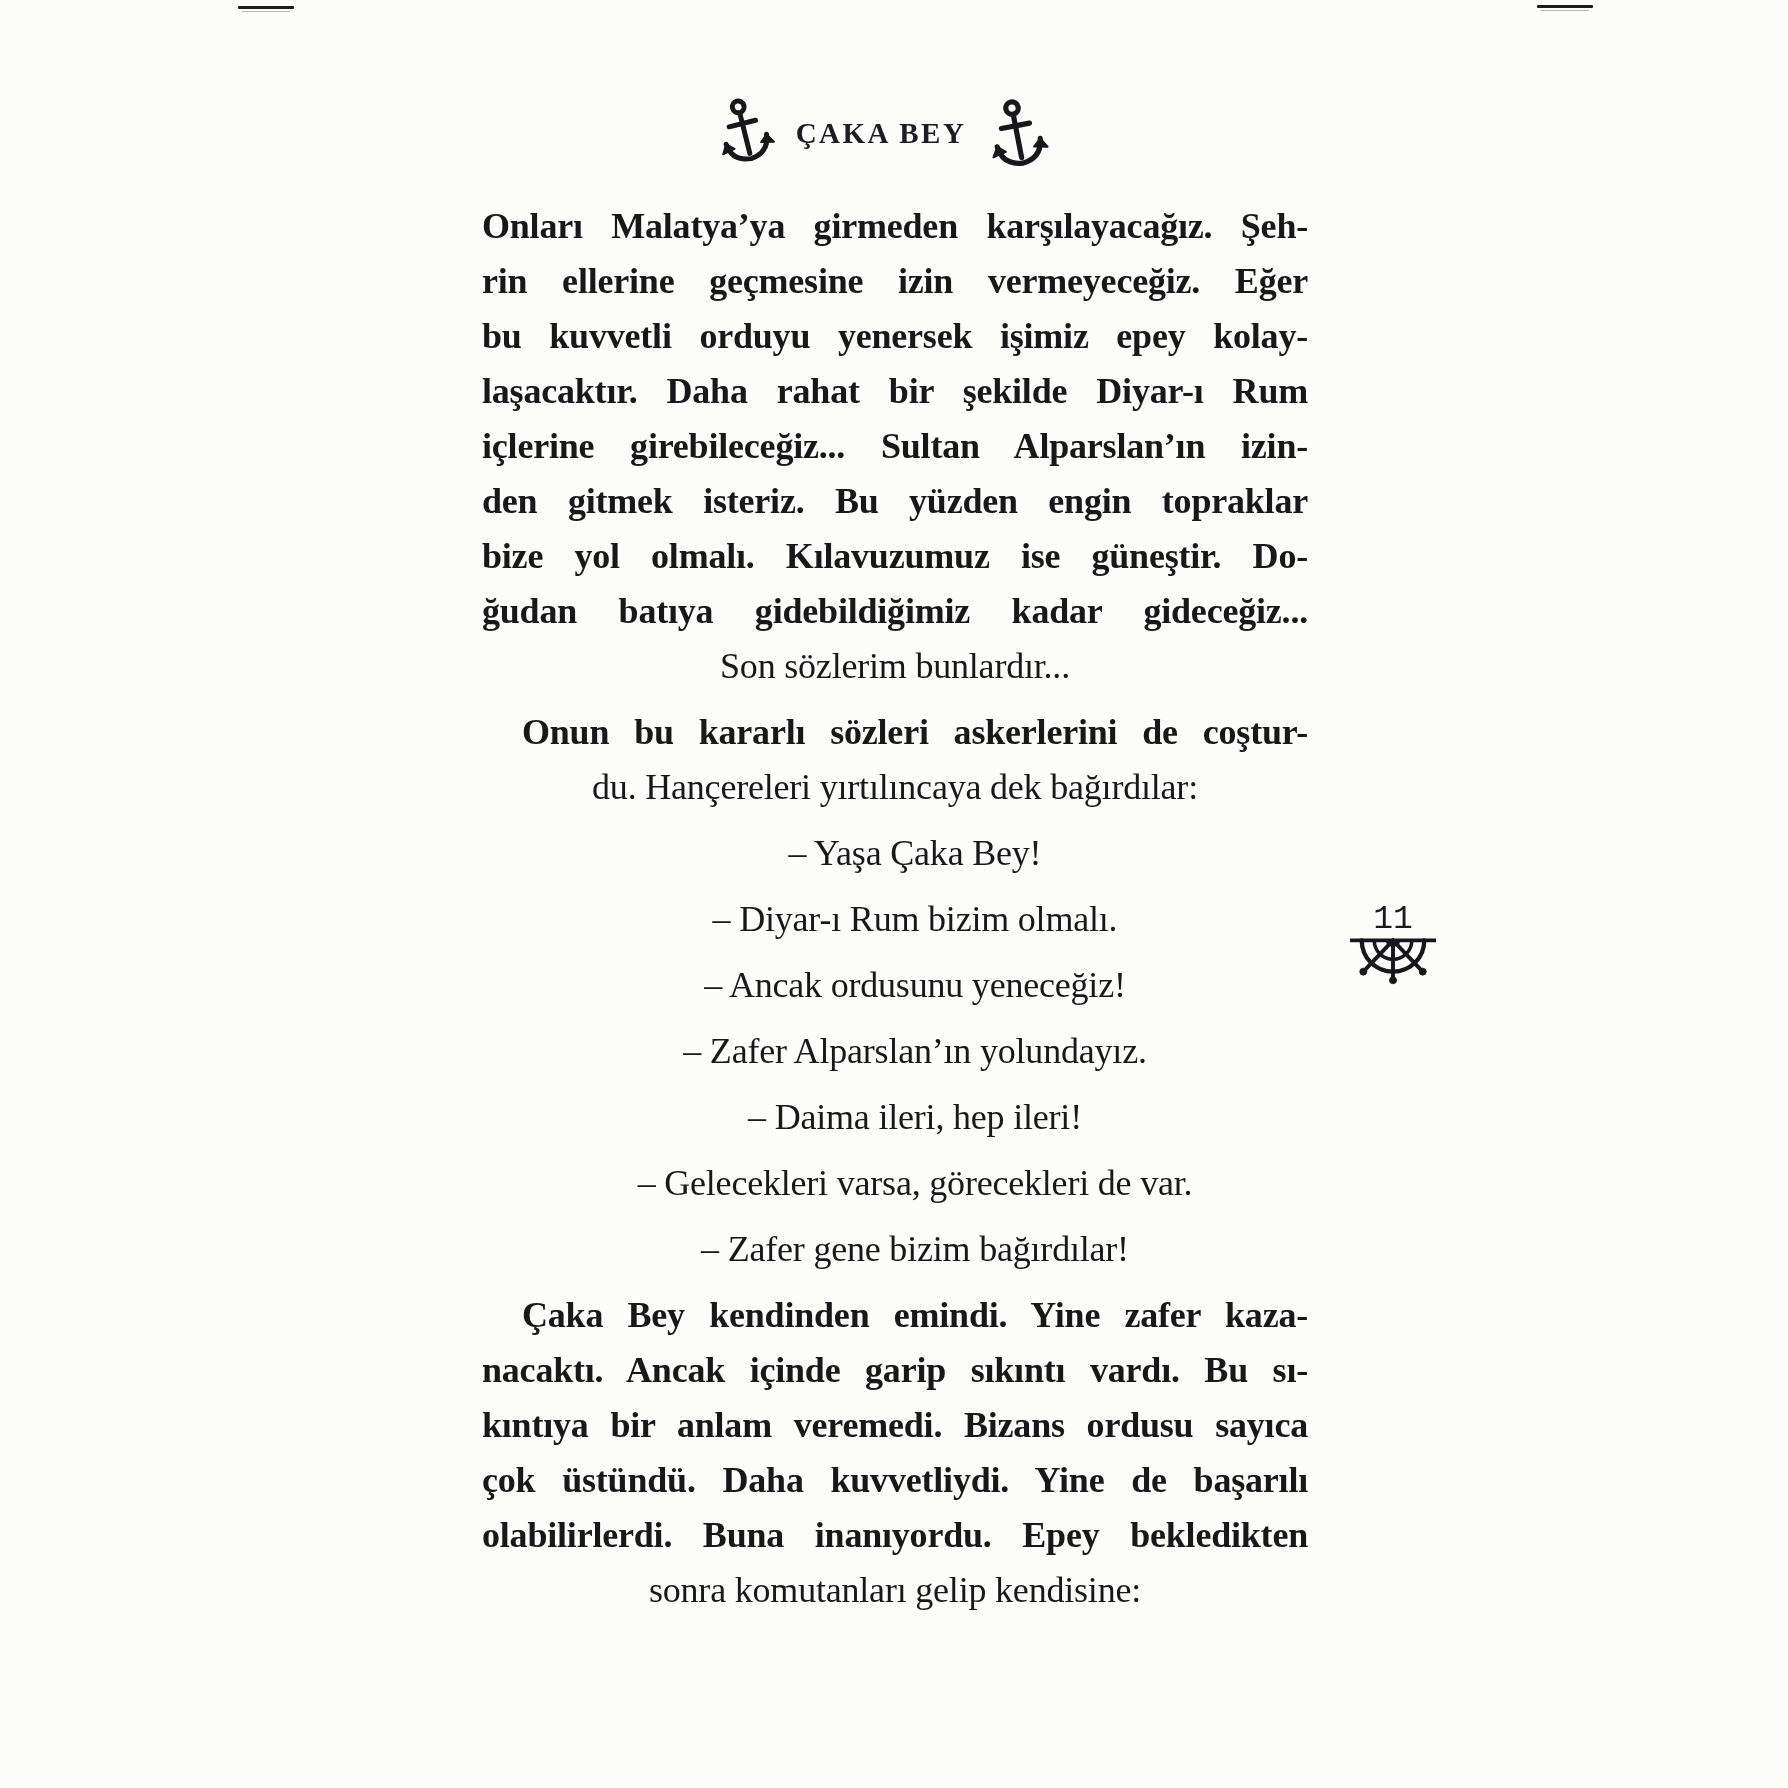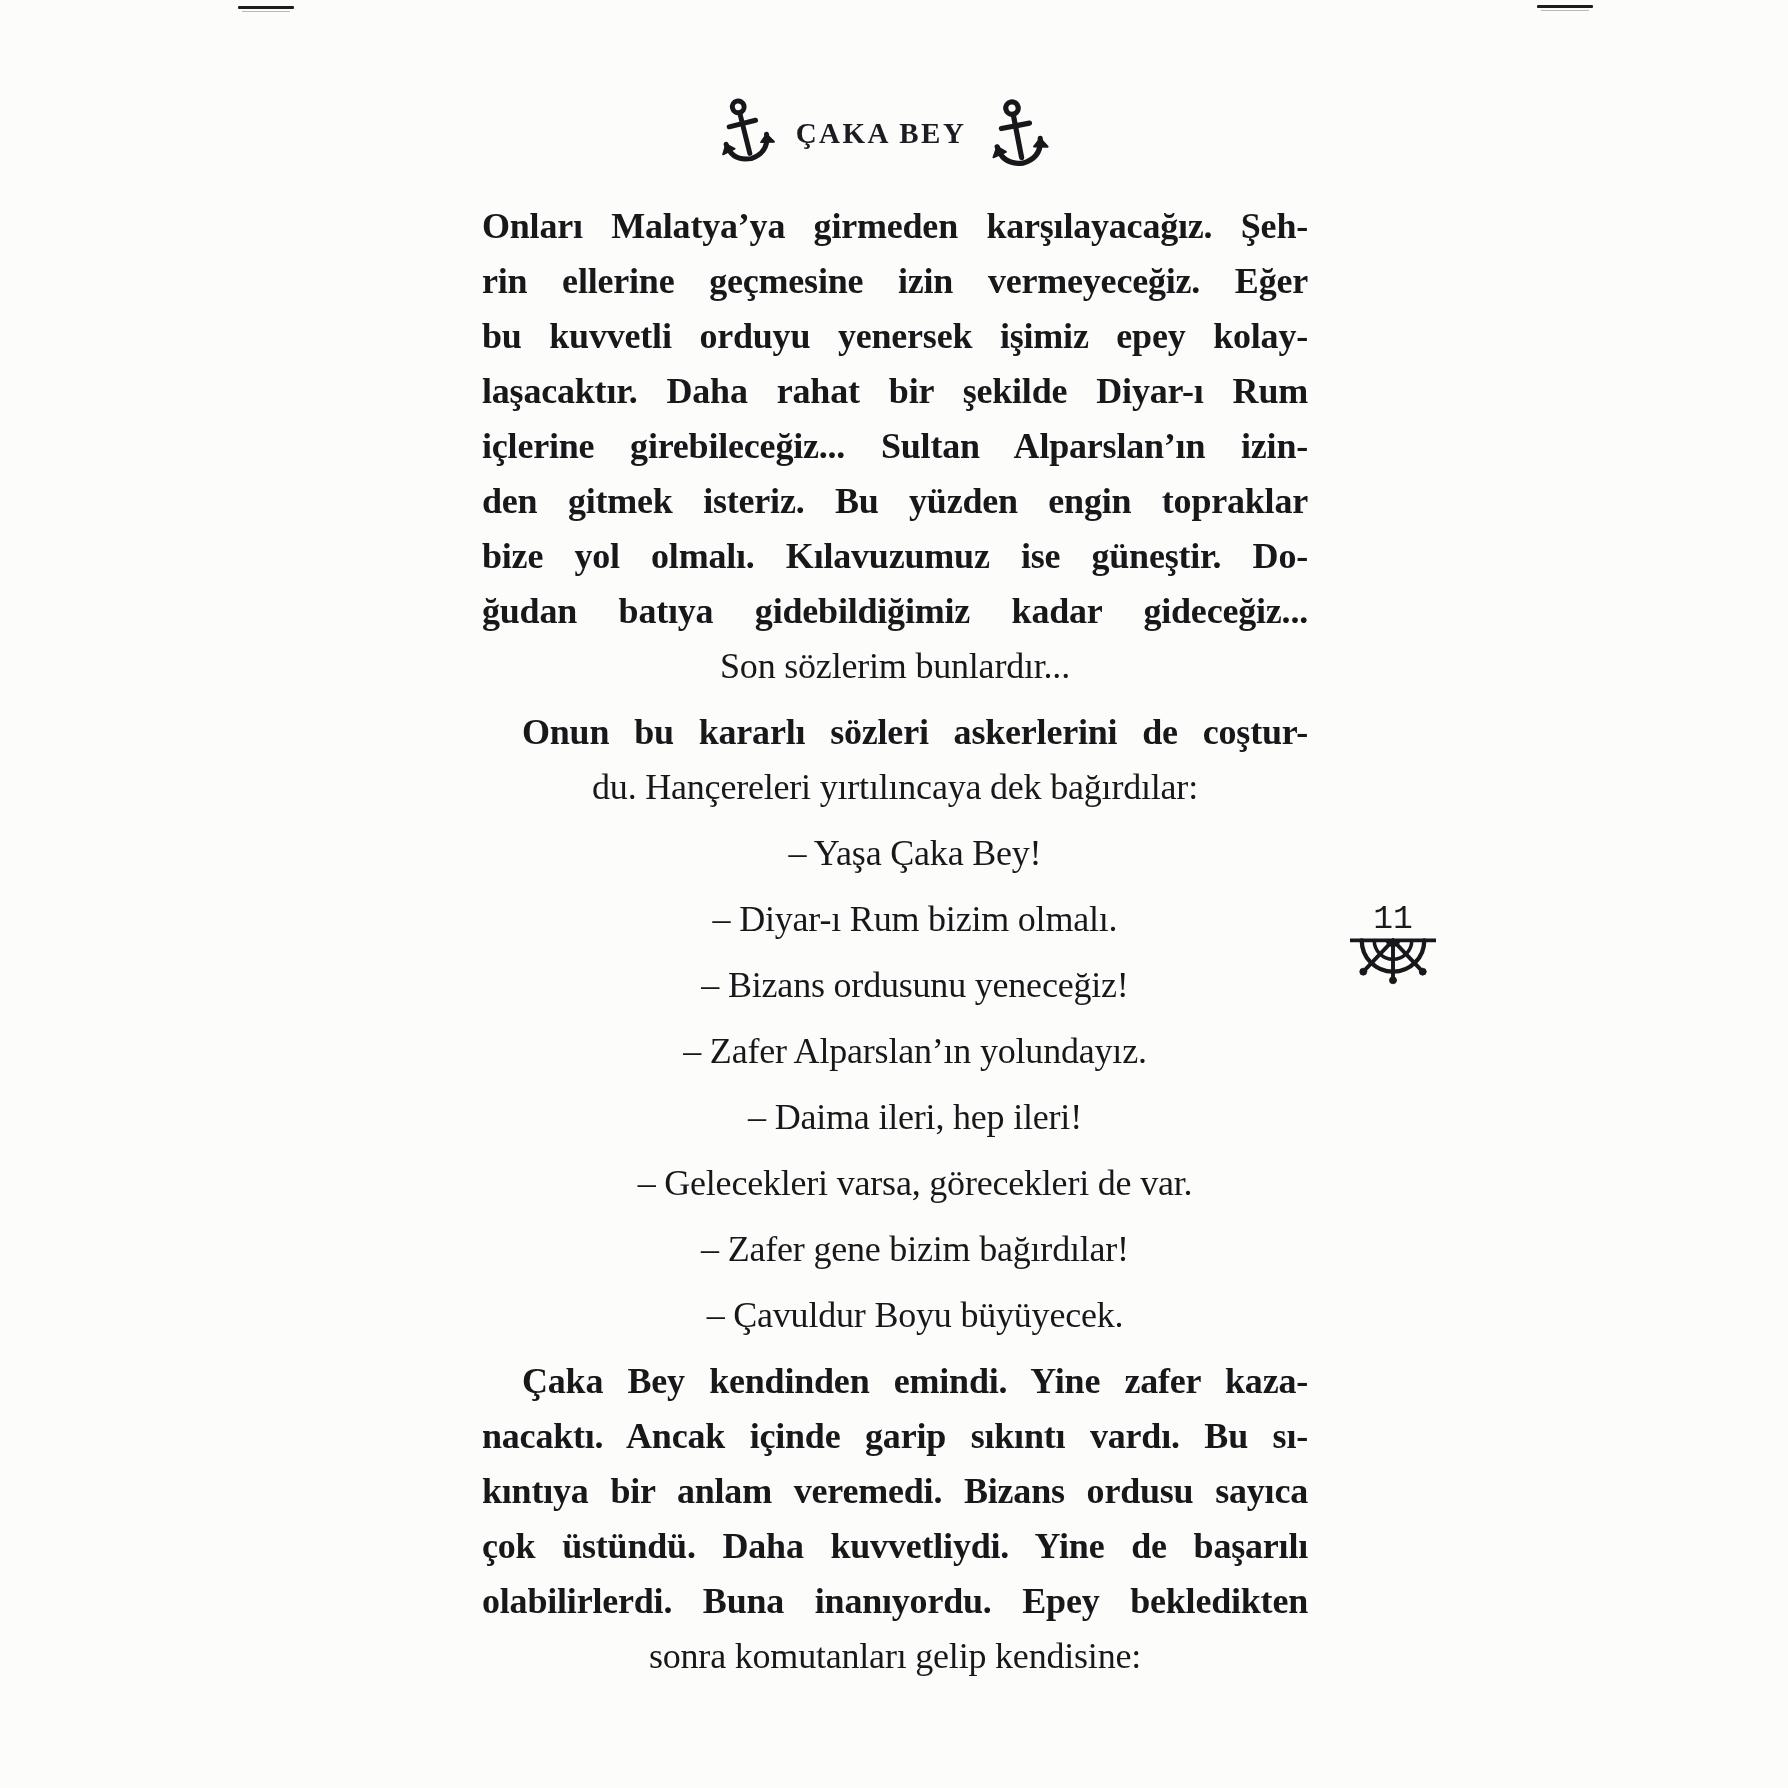--- a/index.html
+++ b/index.html
@@ -136,36 +136,33 @@
     <span class="ln">du. Hançereleri yırtılıncaya dek bağırdılar:</span>
   </p>
 
   <p class="para">
     <span class="ln ind">– Yaşa Çaka Bey!</span>
   </p>
   <p class="para">
     <span class="ln ind">– Diyar-ı Rum bizim olmalı.</span>
   </p>
   <p class="para">
-    <span class="ln ind">– Bizans ordusunu yeneceğiz!</span>
+    <span class="ln ind">– Ancak ordusunu yeneceğiz!</span>
   </p>
   <p class="para">
     <span class="ln ind">– Zafer Alparslan’ın yolundayız.</span>
   </p>
   <p class="para">
     <span class="ln ind">– Daima ileri, hep ileri!</span>
   </p>
   <p class="para">
     <span class="ln ind">– Gelecekleri varsa, görecekleri de var.</span>
   </p>
   <p class="para">
     <span class="ln ind">– Zafer gene bizim bağırdılar!</span>
-  </p>
-  <p class="para">
-    <span class="ln ind">– Çavuldur Boyu büyüyecek.</span>
   </p>
 
   <p class="para">
     <span class="ln j ind">Çaka Bey kendinden emindi. Yine zafer kaza-</span>
     <span class="ln j">nacaktı. Ancak içinde garip sıkıntı vardı. Bu sı-</span>
     <span class="ln j">kıntıya bir anlam veremedi. Bizans ordusu sayıca</span>
     <span class="ln j">çok üstündü. Daha kuvvetliydi. Yine de başarılı</span>
     <span class="ln j">olabilirlerdi. Buna inanıyordu. Epey bekledikten</span>
     <span class="ln">sonra komutanları gelip kendisine:</span>
   </p>

